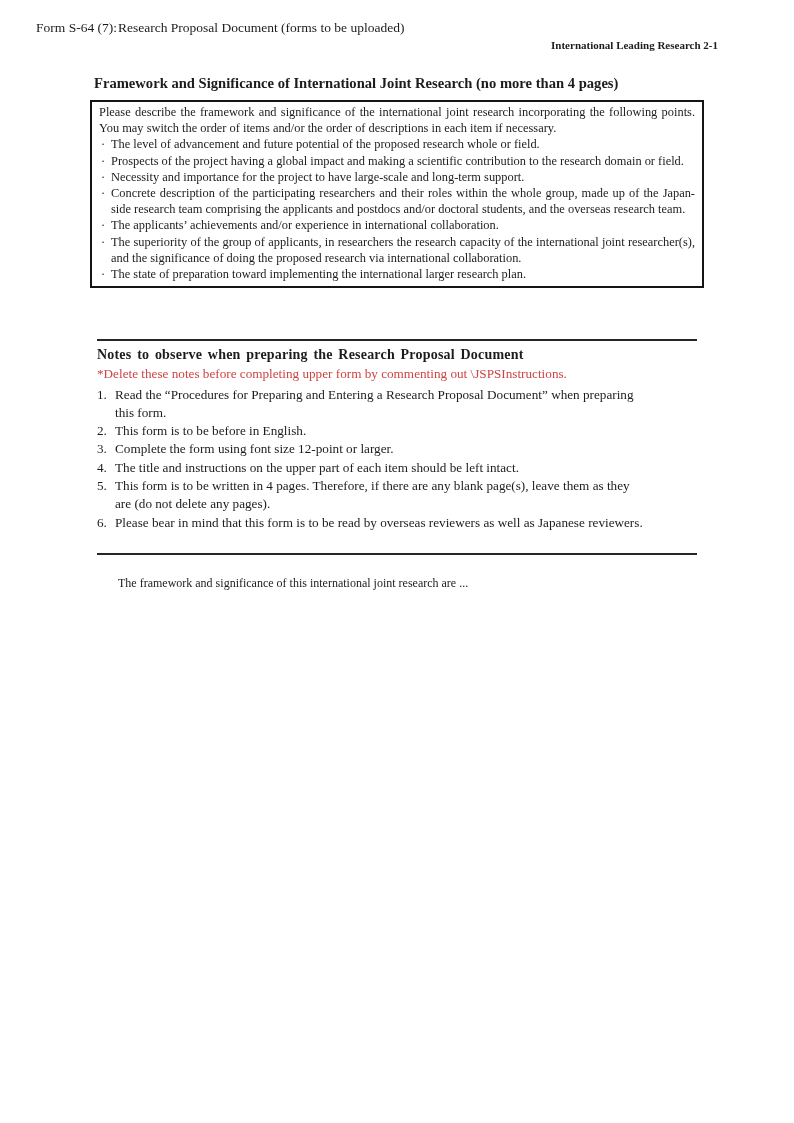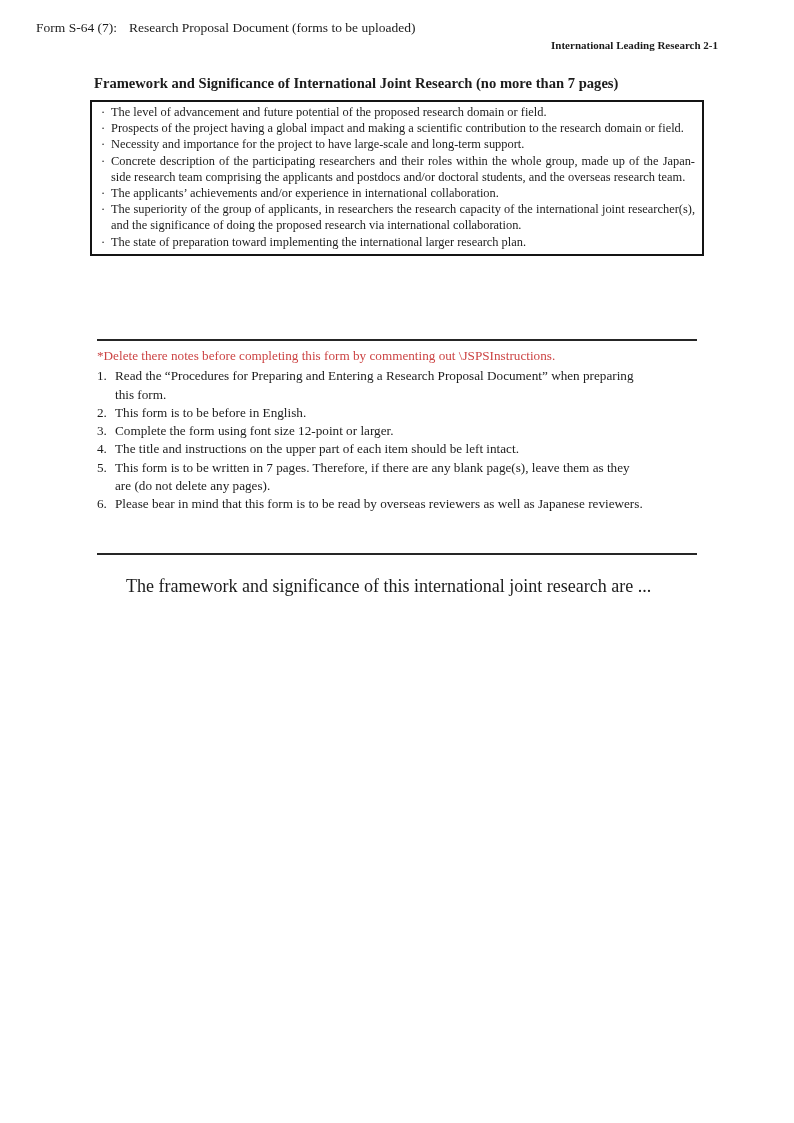--- a/index.html
+++ b/index.html
@@ -8,21 +8,21 @@
     width: 794px; height: 1123px;
     position: relative;
     font-family: "Liberation Serif", serif;
     color: #1c1c1c;
     overflow: hidden;
   }
   .abs { position: absolute; }
 
   
   .form-id-line { left: 36px; top: 20px; font-size: 13.5px; white-space: nowrap; }
-  .form-id-line .title-part { margin-left: 12px; }
+  .form-id-line .title-part { margin-left: 1px; }
   .program-line { right: 76px; top: 39px; font-size: 11px; font-weight: bold; white-space: nowrap; }
 
   
   .section-heading { left: 94px; top: 75px; font-size: 14.6px; font-weight: bold; white-space: nowrap; }
 
   
   .instruction-box {
     left: 90px; top: 100px; width: 614px;
     border: 2px solid #141414;
     padding: 2px 7px 4px 7px;
@@ -40,36 +40,37 @@
 
   
   .notes { left: 97px; top: 346px; width: 548px; font-size: 13.2px; line-height: 18.3px; }
   .notes-heading { font-size: 14px; font-weight: bold; word-spacing: 2px; letter-spacing: 0.2px; }
   .warning { color: #cc4444; margin-top: 1px; }
   .notes-list { list-style: none; margin-top: 2px; }
   .note-item { display: grid; grid-template-columns: 18px 1fr; }
   .note-item .num { text-align: left; }
 
   
-  .body-paragraph { left: 126px; top: 576px; font-size: 18px; }
+  .body-paragraph { left: 118px; top: 576px; font-size: 12px; }
 </style>
 </head>
 <body>
 
 <div class="abs form-id-line">
   <span>Form S-64 (7):</span><span class="title-part">Research Proposal Document (forms to be uploaded)</span>
 </div>
 <div class="abs program-line">International Leading Research 2-1</div>
 
-<div class="abs section-heading">Framework and Significance of International Joint Research (no more than 7 pages)</div>
+<div class="abs section-heading">Framework and Significance of International Joint Research (no more than 4 pages)</div>
 
 <div class="abs instruction-box">
+  <div class="intro">Please describe the framework and significance of the international joint research incorporating the following points. You may switch the order of items and/or the order of descriptions in each item if necessary.</div>
   <div class="bullet-row">
     <span class="bullet">·</span>
-    <span class="btext">The level of advancement and future potential of the proposed research domain or field.</span>
+    <span class="btext">The level of advancement and future potential of the proposed research whole or field.</span>
   </div>
   <div class="bullet-row">
     <span class="bullet">·</span>
     <span class="btext">Prospects of the project having a global impact and making a scientific contribution to the research domain or field.</span>
   </div>
   <div class="bullet-row">
     <span class="bullet">·</span>
     <span class="btext">Necessity and importance for the project to have large-scale and long-term support.</span>
   </div>
   <div class="bullet-row">
@@ -86,41 +87,42 @@
   </div>
   <div class="bullet-row">
     <span class="bullet">·</span>
     <span class="btext">The state of preparation toward implementing the international larger research plan.</span>
   </div>
 </div>
 
 <div class="abs rule rule-top"></div>
 
 <div class="abs notes">
-  <div class="warning">*Delete there notes before completing this form by commenting out \JSPSInstructions.</div>
+  <div class="notes-heading">Notes to observe when preparing the Research Proposal Document</div>
+  <div class="warning">*Delete these notes before completing upper form by commenting out \JSPSInstructions.</div>
   <ol class="notes-list">
     <li class="note-item">
       <span class="num">1.</span>
       <span class="ntext">Read the “Procedures for Preparing and Entering a Research Proposal Document” when preparing this form.</span>
     </li>
     <li class="note-item">
       <span class="num">2.</span>
       <span class="ntext">This form is to be before in English.</span>
     </li>
     <li class="note-item">
       <span class="num">3.</span>
       <span class="ntext">Complete the form using font size 12-point or larger.</span>
     </li>
     <li class="note-item">
       <span class="num">4.</span>
       <span class="ntext">The title and instructions on the upper part of each item should be left intact.</span>
     </li>
     <li class="note-item">
       <span class="num">5.</span>
-      <span class="ntext">This form is to be written in 7 pages. Therefore, if there are any blank page(s), leave them as they are (do not delete any pages).</span>
+      <span class="ntext">This form is to be written in 4 pages. Therefore, if there are any blank page(s), leave them as they are (do not delete any pages).</span>
     </li>
     <li class="note-item">
       <span class="num">6.</span>
       <span class="ntext">Please bear in mind that this form is to be read by overseas reviewers as well as Japanese reviewers.</span>
     </li>
   </ol>
 </div>
 
 <div class="abs rule rule-bottom"></div>
 

